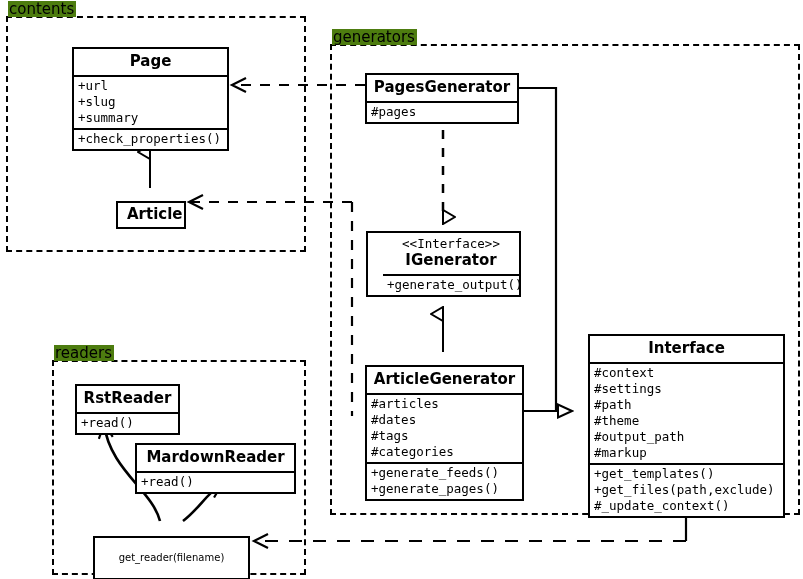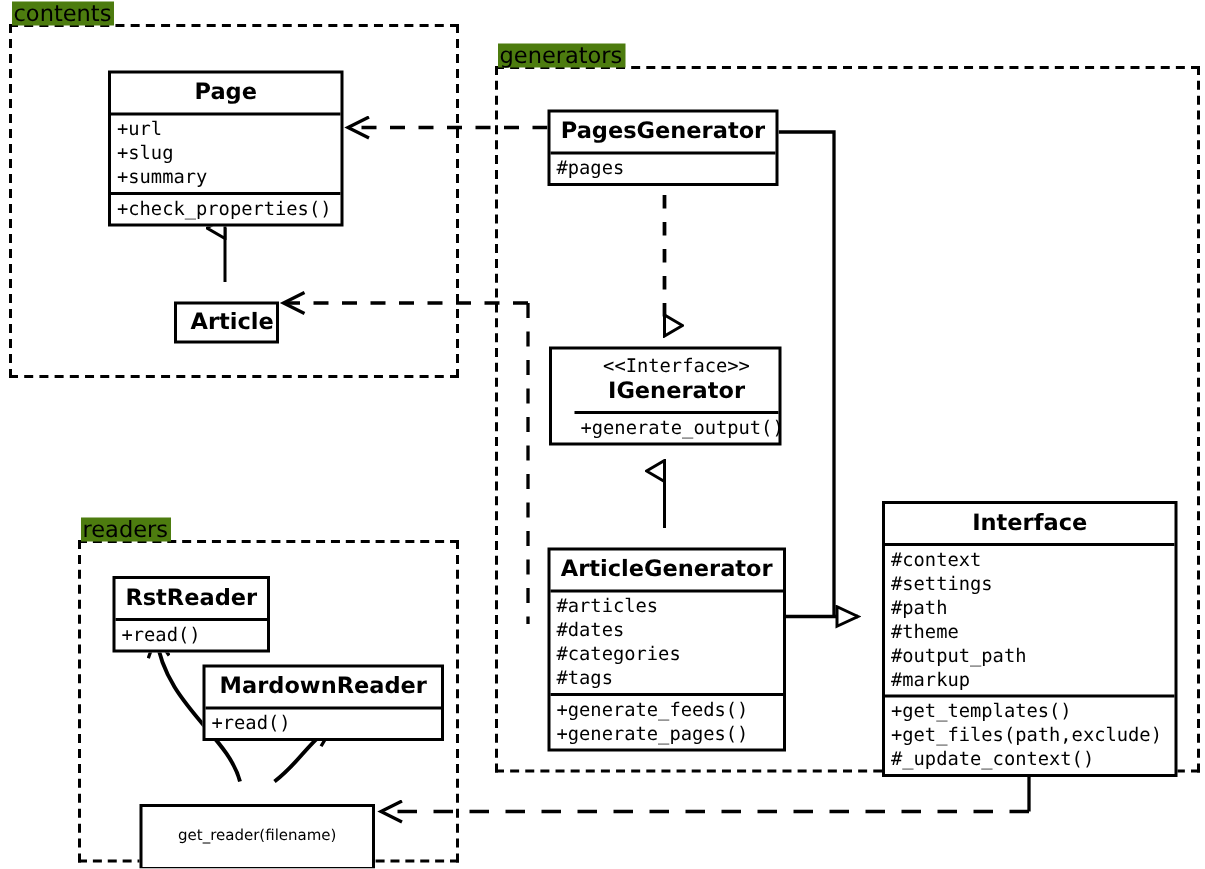--- a/index.html
+++ b/index.html
@@ -209,22 +209,22 @@
     <div class="uml-sep uml-comp">
       <div class="uml-item">+generate_output()</div>
     </div>
   </div>
 
   <div class="uml" style="left:365px; top:352px; width:159px;">
     <div class="uml-title">ArticleGenerator</div>
     <div class="uml-sep uml-comp">
       <div class="uml-item">#articles</div>
       <div class="uml-item">#dates</div>
+      <div class="uml-item">#tags</div>
       <div class="uml-item">#categories</div>
-      <div class="uml-item">#tags</div>
     </div>
     <div class="uml-sep uml-comp">
       <div class="uml-item">+generate_feeds()</div>
       <div class="uml-item">+generate_pages()</div>
     </div>
   </div>
 
   <div class="uml" style="left:588px; top:321px; width:197px;">
     <div class="uml-title">Interface</div>
     <div class="uml-sep uml-comp">

